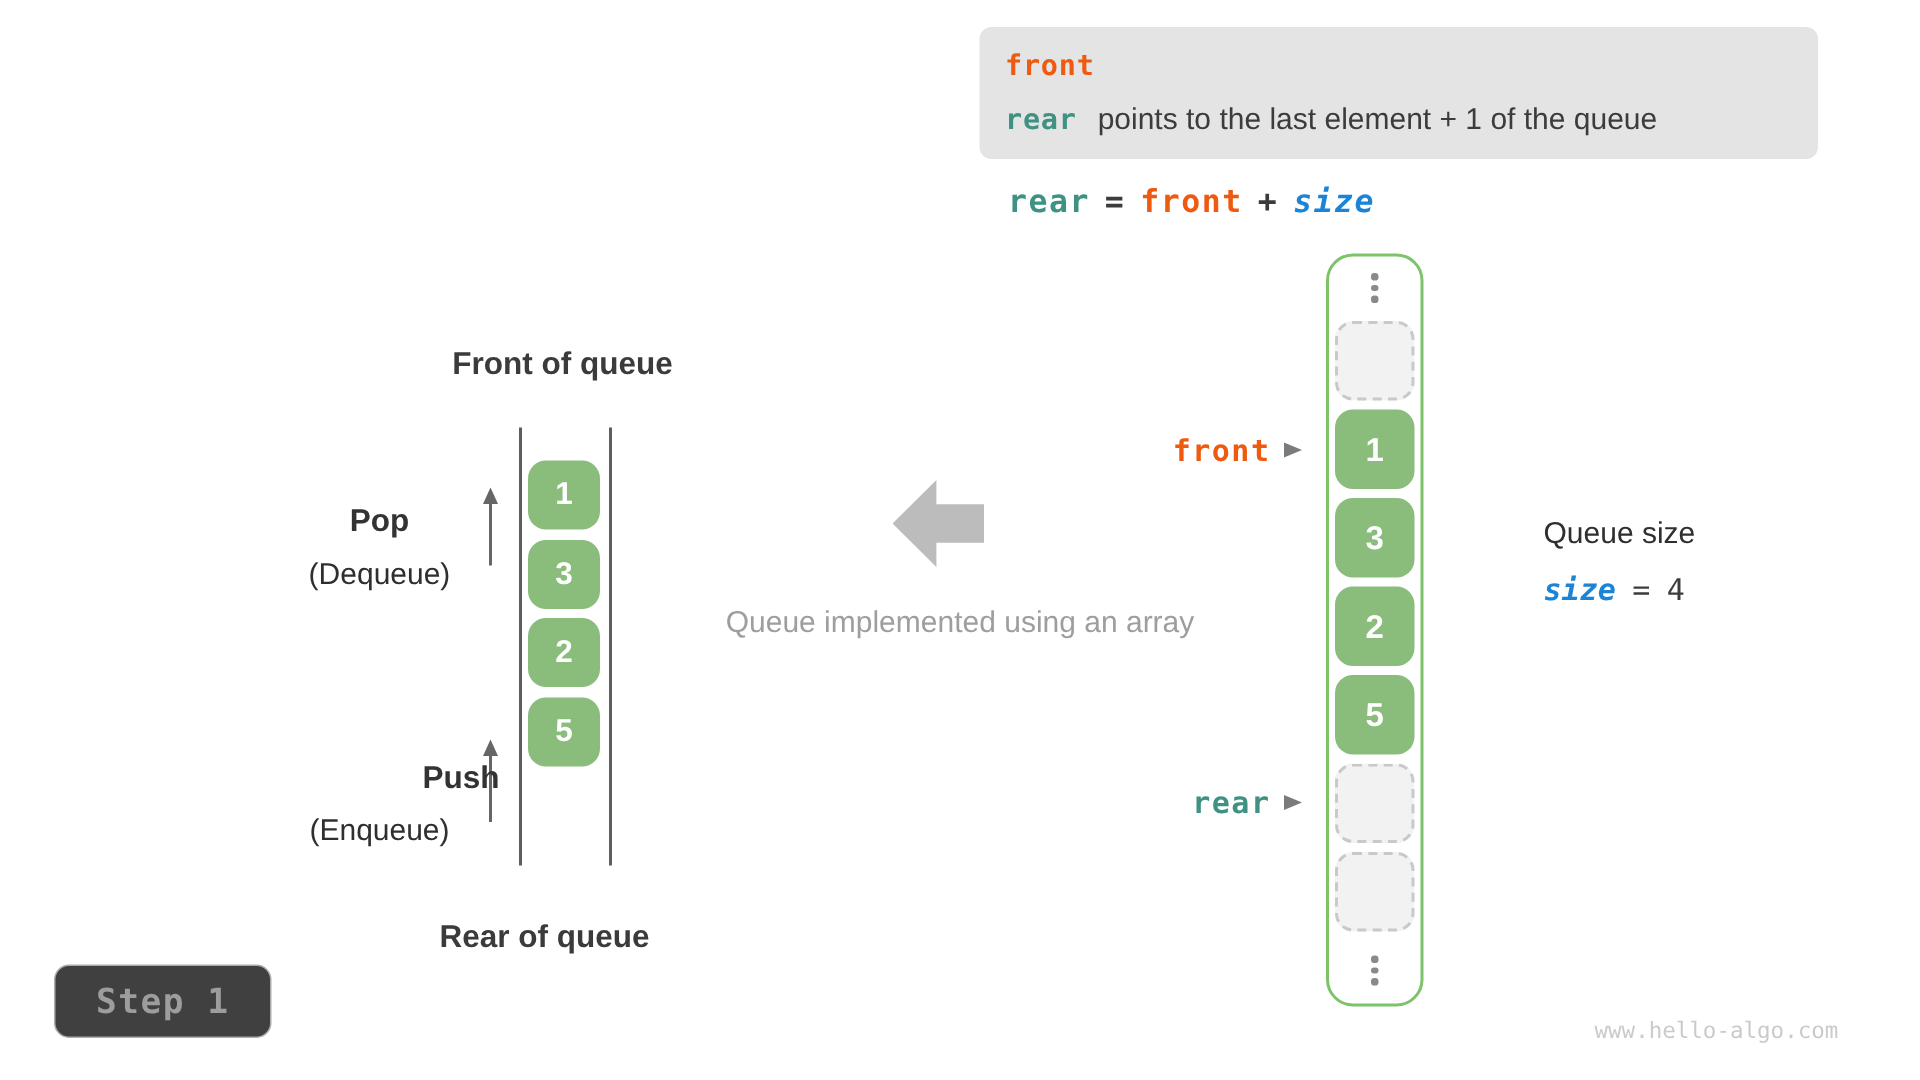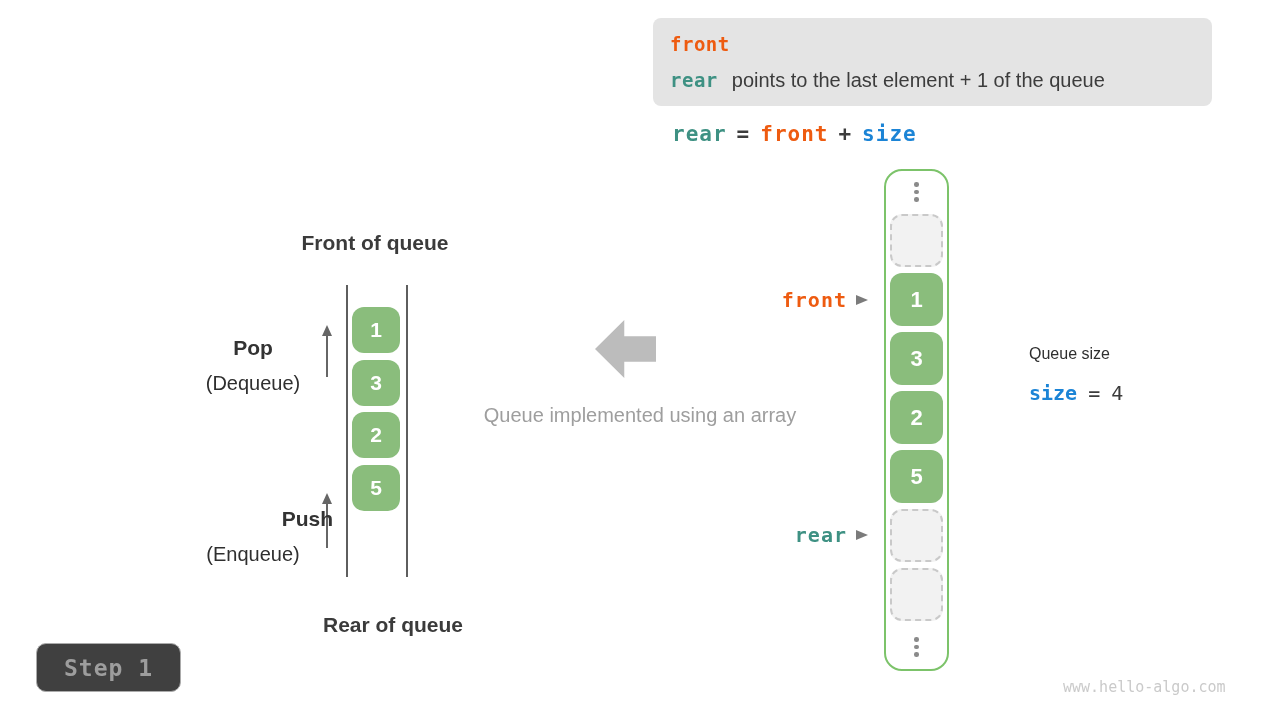--- a/index.html
+++ b/index.html
@@ -4,21 +4,21 @@
 <style>
   html,body{margin:0;padding:0;background:#ffffff;}
   #canvas{
     position:relative;width:1232px;height:720px;background:#ffffff;overflow:hidden;
     font-family:"Liberation Sans",sans-serif;color:#3c3c3c;
   }
   .abs{position:absolute;}
   .mono{font-family:"DejaVu Sans Mono","Liberation Mono",monospace;font-weight:bold;}
   .orange{color:var(--orange);}
   .teal{color:var(--teal);}
-  .blue{color:var(--blue);}
+  .blue{color:var(--blue);font-style:italic;}
   .dark{color:#3c3c3c;}
 
   
   .info-box{
     left:653px;top:18px;width:559px;height:88px;background:var(--info-bg);
     border-radius:8px;padding:8px 0 0 17px;box-sizing:border-box;
   }
   .info-row{display:flex;align-items:center;gap:14px;height:36px;font-size:20px;}
   .info-row .term{font-size:19px;letter-spacing:.5px;}
 
@@ -63,21 +63,21 @@
   .acell.filled{background:var(--green);color:#fff;}
   .acell.empty{background:#f2f2f2;border:2px dashed #c9c9c9;}
   .vdots{left:0;width:61px;display:flex;flex-direction:column;align-items:center;gap:3px;}
   .vdots .dot{width:4.5px;height:4.5px;border-radius:50%;background:#8a8a8a;}
 
   .ptr-label{left:762px;width:106px;display:flex;justify-content:flex-end;align-items:center;gap:9px;}
   .ptr-label .txt{font-size:20px;letter-spacing:1px;}
   .ptr-tri{width:0;height:0;border-left:12px solid #7b7b7b;border-top:5px solid transparent;border-bottom:5px solid transparent;}
 
   
-  .qsize-title{left:1029px;top:345px;font-size:16px;color:#2f2f2f;}
+  .qsize-title{left:1029px;top:345px;font-size:20px;color:#2f2f2f;}
   .qsize-eq{left:1029px;top:381px;display:flex;align-items:center;gap:11px;font-size:20px;}
   .qsize-eq .plain{font-family:"DejaVu Sans Mono","Liberation Mono",monospace;font-weight:normal;}
 
   
   .step-badge{
     left:36px;top:643px;width:145px;height:49px;border:1.5px solid #ababab;
     border-radius:10px;background:#404040;display:flex;align-items:center;justify-content:center;
     font-size:23px;color:#9d9d9d;letter-spacing:1px;box-sizing:border-box;
   }
   .watermark{
@@ -102,21 +102,21 @@
 
   <div class="abs equation mono">
     <span class="teal">rear</span>
     <span class="dark">=</span>
     <span class="orange">front</span>
     <span class="dark">+</span>
     <span class="blue">size</span>
   </div>
 
   <div class="abs queue-title" style="left:275px;top:231px;">Front of queue</div>
-  <div class="abs queue-title" style="left:263px;top:613px;text-align:right;">Rear of queue</div>
+  <div class="abs queue-title" style="left:263px;top:613px;">Rear of queue</div>
 
   <div class="abs vline" style="left:346px;"></div>
   <div class="abs vline" style="left:406px;"></div>
 
   <div class="abs qboxes">
       <div class="qbox" style="top: 0px;">1</div>
       <div class="qbox" style="top: 53px;">3</div>
       <div class="qbox" style="top: 105px;">2</div>
       <div class="qbox" style="top: 158px;">5</div>
     </div>

